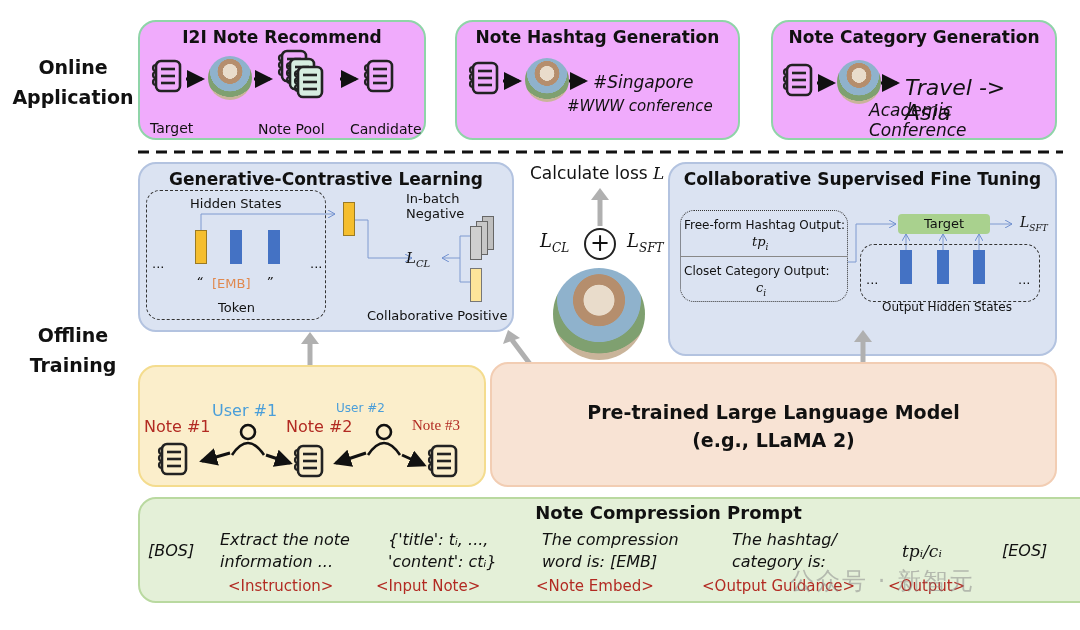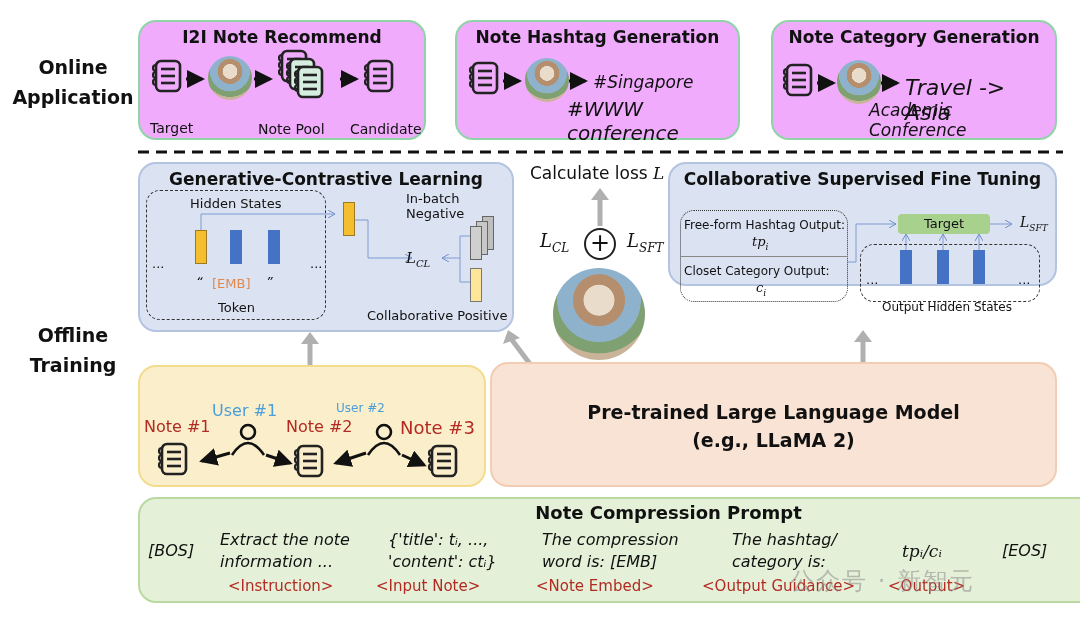--- a/index.html
+++ b/index.html
@@ -98,21 +98,21 @@
       <use href="#noteicon"></use>
     </svg>
   <svg class="abs" style="left:46px;top:56px;" width="22" height="6">
       <line x1="0" y1="3" x2="16" y2="3" stroke="#111" stroke-width="3" marker-end="url(#ahBlack)"></line>
     </svg>
   <div class="llama" style="left:68px;top:36px;width:44px;height:44px;"></div>
   <svg class="abs" style="left:112px;top:56px;" width="22" height="6">
       <line x1="0" y1="3" x2="16" y2="3" stroke="#111" stroke-width="3" marker-end="url(#ahBlack)"></line>
     </svg>
   <div class="abs ital" style="left:136px;top:50px;font-size:17px;">#Singapore</div>
-  <div class="abs ital" style="left:110px;top:75px;font-size:20px;">#WWW conference</div>
+  <div class="abs ital" style="left:110px;top:75px;font-size:15px;">#WWW conference</div>
 </div>
 
 <div class="panel green" style="left:771px;top:20px;width:286px;height:120px;">
   <div class="ptitle" style="top:5px;">Note Category Generation</div>
   <svg class="note-icon" style="left:8px;top:42px;" width="36" height="34">
       <use href="#noteicon"></use>
     </svg>
   <svg class="abs" style="left:44px;top:58px;" width="22" height="6">
       <line x1="0" y1="3" x2="16" y2="3" stroke="#111" stroke-width="3" marker-end="url(#ahBlack)"></line>
     </svg>
@@ -164,21 +164,21 @@
 </div>
 <svg class="abs" style="left:590px;top:188px;" width="20" height="40">
   <line x1="10" y1="38" x2="10" y2="10" stroke="#b0b0b0" stroke-width="5"></line>
   <path d="M1 12 L10 0 L19 12 z" fill="#b0b0b0"></path>
 </svg>
 <div class="abs math" style="left:540px;top:230px;font-size:18px;"><span>L</span><sub style="font-size:12px;">CL</sub></div>
 <div class="abs" style="left:584px;top:228px;width:32px;height:32px;border:2.5px solid #222;border-radius:50%;text-align:center;line-height:26px;font-size:24px;"><span>+</span></div>
 <div class="abs math" style="left:627px;top:230px;font-size:18px;"><span>L</span><sub style="font-size:12px;">SFT</sub></div>
 <div class="llama" style="left:553px;top:268px;width:92px;height:92px;"></div>
 
-<div class="panel blue" style="left:668px;top:162px;width:389px;height:124px;">
+<div class="panel blue" style="left:668px;top:162px;width:389px;height:194px;">
   <div class="ptitle" style="top:5px;">Collaborative Supervised Fine Tuning</div>
   <div class="dash-box" style="left:10px;top:46px;width:168px;height:92px;border-style:dotted;"></div>
   <div class="abs" style="left:10px;top:92px;width:168px;height:1px;background:#888;"></div>
   <div class="abs" style="left:14px;top:54px;font-size:12px;">Free-form Hashtag Output:</div>
   <div class="abs math" style="left:82px;top:70px;font-size:13px;"><span>tp</span><sub style="font-size:9px;">i</sub></div>
   <div class="abs" style="left:14px;top:100px;font-size:12px;">Closet Category Output:</div>
   <div class="abs math" style="left:86px;top:116px;font-size:13px;"><span>c</span><sub style="font-size:9px;">i</sub></div>
   <svg class="abs" style="left:0;top:0;" width="389" height="162">
     <polyline points="178,98 186,98 186,60 226,60" fill="none" stroke="#7f9ad0" stroke-width="1" marker-end="url(#ahBlue)"></polyline>
     <line x1="320" y1="60" x2="342" y2="60" stroke="#7f9ad0" stroke-width="1" marker-end="url(#ahBlue)"></line>
@@ -210,21 +210,21 @@
     <line x1="863" y1="364" x2="863" y2="340" stroke="#b0b0b0" stroke-width="5"></line>
     <path d="M854 342 L863 330 L872 342 z" fill="#b0b0b0"></path>
   </g>
 </svg>
 
 <div class="panel yellow" style="left:138px;top:365px;width:348px;height:122px;">
   <div class="abs sky" style="left:72px;top:34px;font-size:16px;">User #1</div>
   <div class="abs sky" style="left:196px;top:34px;font-size:12px;">User #2</div>
   <div class="abs red" style="left:4px;top:50px;font-size:16px;">Note #1</div>
   <div class="abs red" style="left:146px;top:50px;font-size:16px;">Note #2</div>
-  <div class="abs red" style="left:260px;top:50px;font-size:18px;">Note #3</div>
+  <div class="abs red" style="left:272px;top:50px;font-size:15px;font-family:Liberation Serif, serif;">Note #3</div>
   <svg class="abs" style="left:88px;top:56px;" width="40" height="34">
     <circle cx="20" cy="9" r="7" fill="none" stroke="#111" stroke-width="2.6"></circle>
     <path d="M4 32 Q20 8 36 32" fill="none" stroke="#111" stroke-width="2.6"></path>
   </svg>
   <svg class="abs" style="left:224px;top:56px;" width="40" height="34">
     <circle cx="20" cy="9" r="7" fill="none" stroke="#111" stroke-width="2.6"></circle>
     <path d="M4 32 Q20 8 36 32" fill="none" stroke="#111" stroke-width="2.6"></path>
   </svg>
   <svg class="note-icon" style="left:16px;top:76px;" width="36" height="34">
       <use href="#noteicon"></use>

